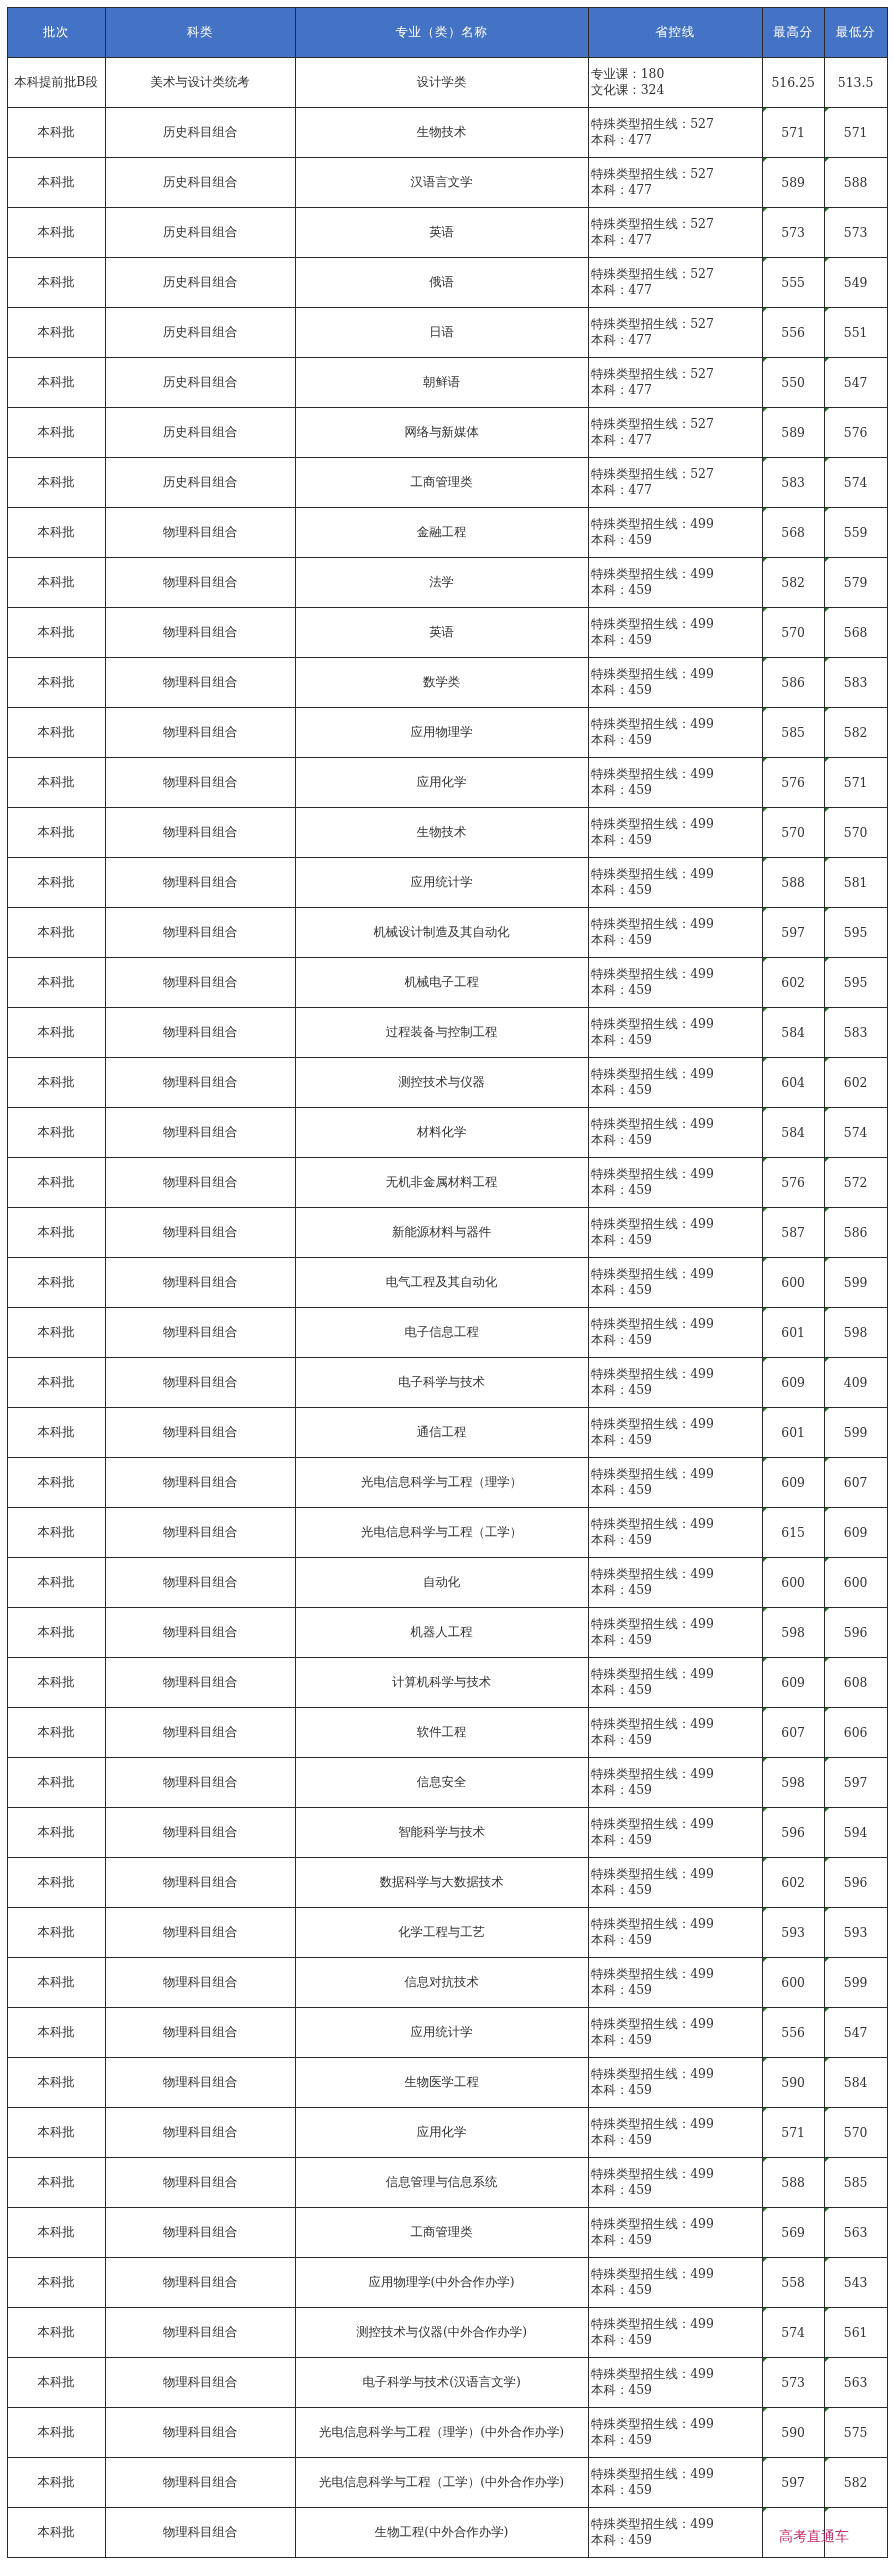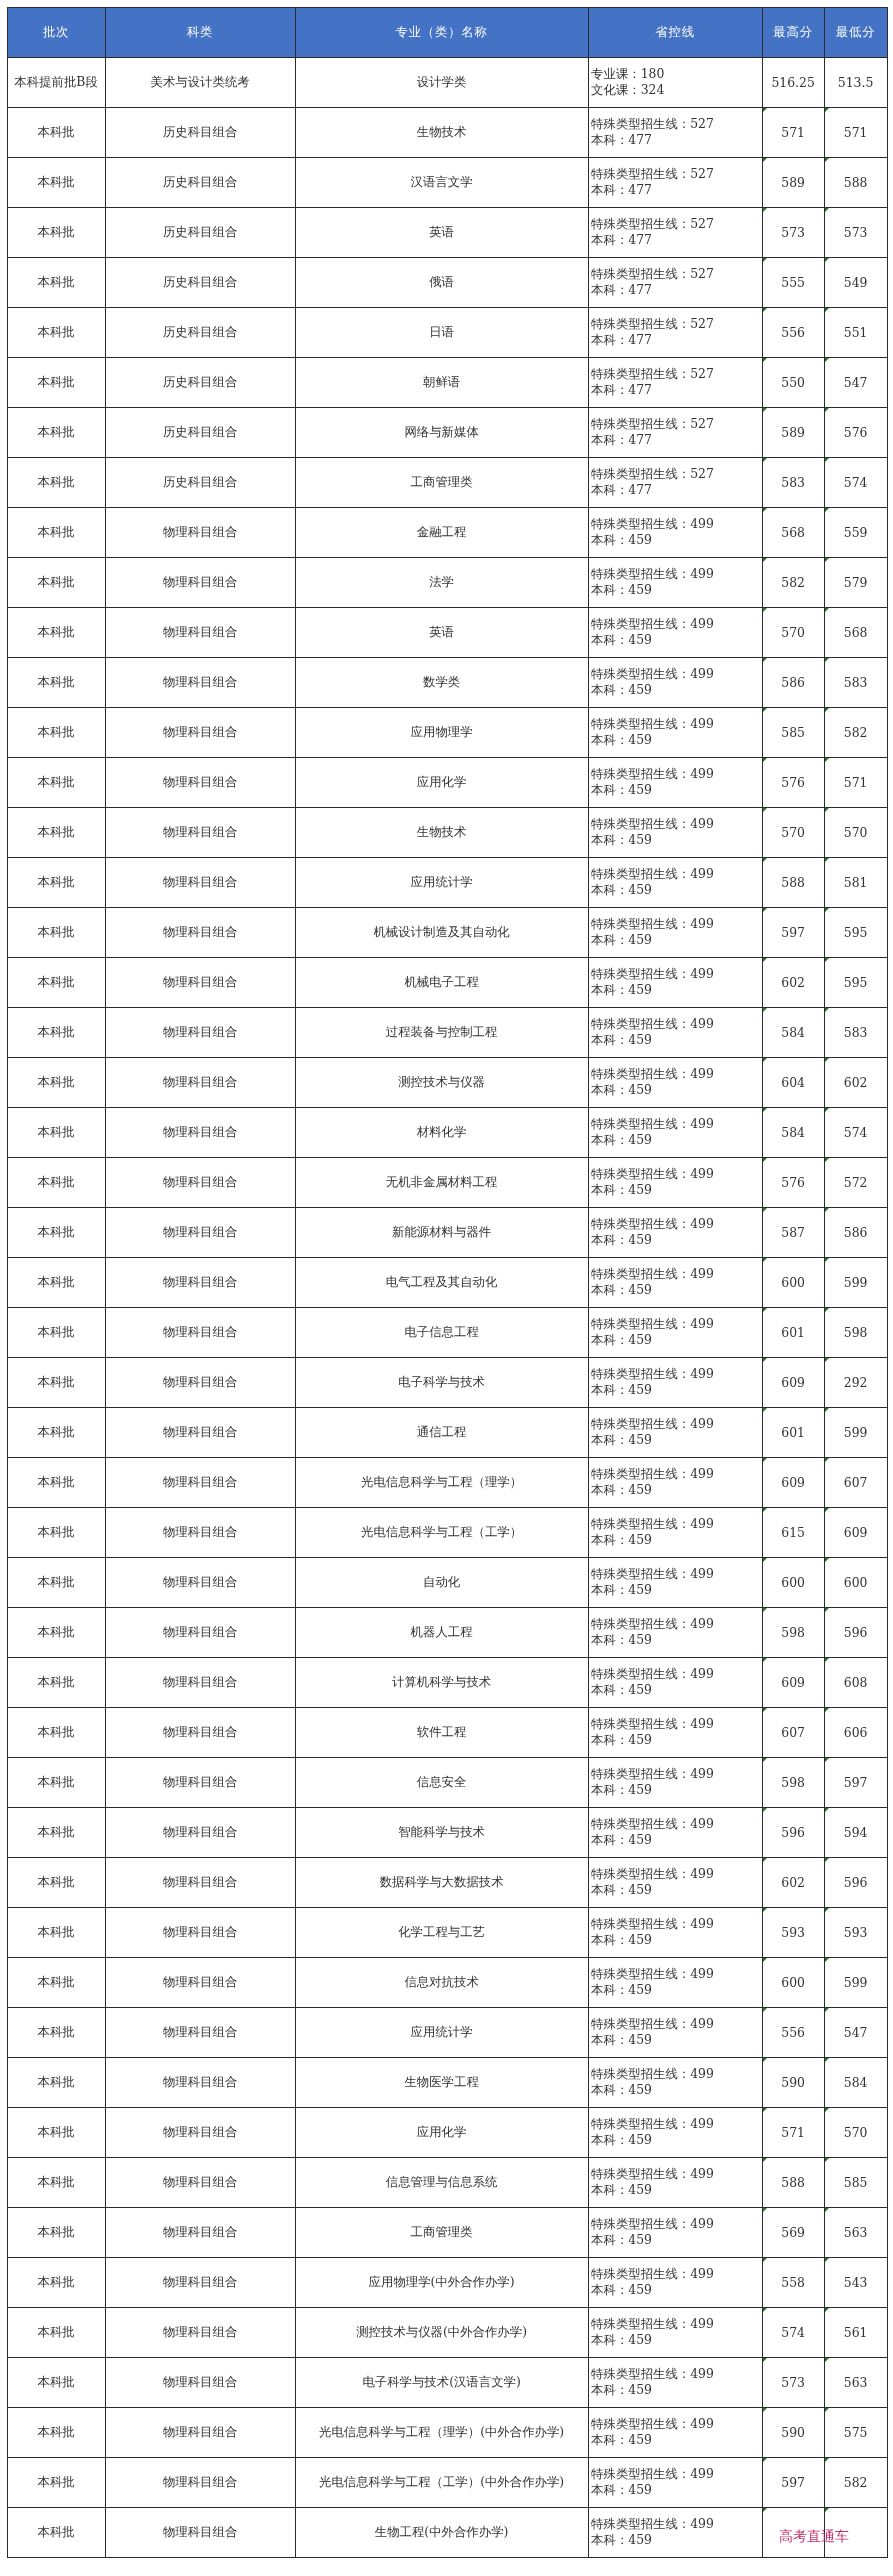--- a/index.html
+++ b/index.html
@@ -343,21 +343,21 @@
       </tr>
       <tr>
         <td>本科批</td>
         <td>物理科目组合</td>
         <td>电子科学与技术</td>
         <td class="ctrl">
           <span class="ctrl-line">特殊类型招生线：499</span>
           <span class="ctrl-line">本科：459</span>
         </td>
         <td class="score">609</td>
-        <td class="score">292</td>
+        <td class="score">409</td>
       </tr>
       <tr>
         <td>本科批</td>
         <td>物理科目组合</td>
         <td>通信工程</td>
         <td class="ctrl">
           <span class="ctrl-line">特殊类型招生线：499</span>
           <span class="ctrl-line">本科：459</span>
         </td>
         <td class="score">601</td>

